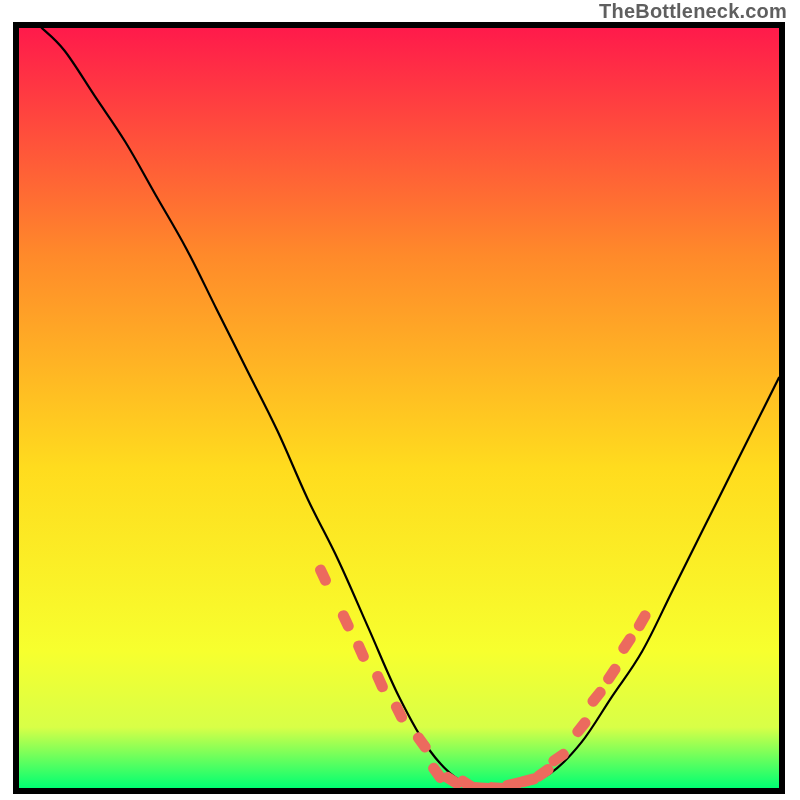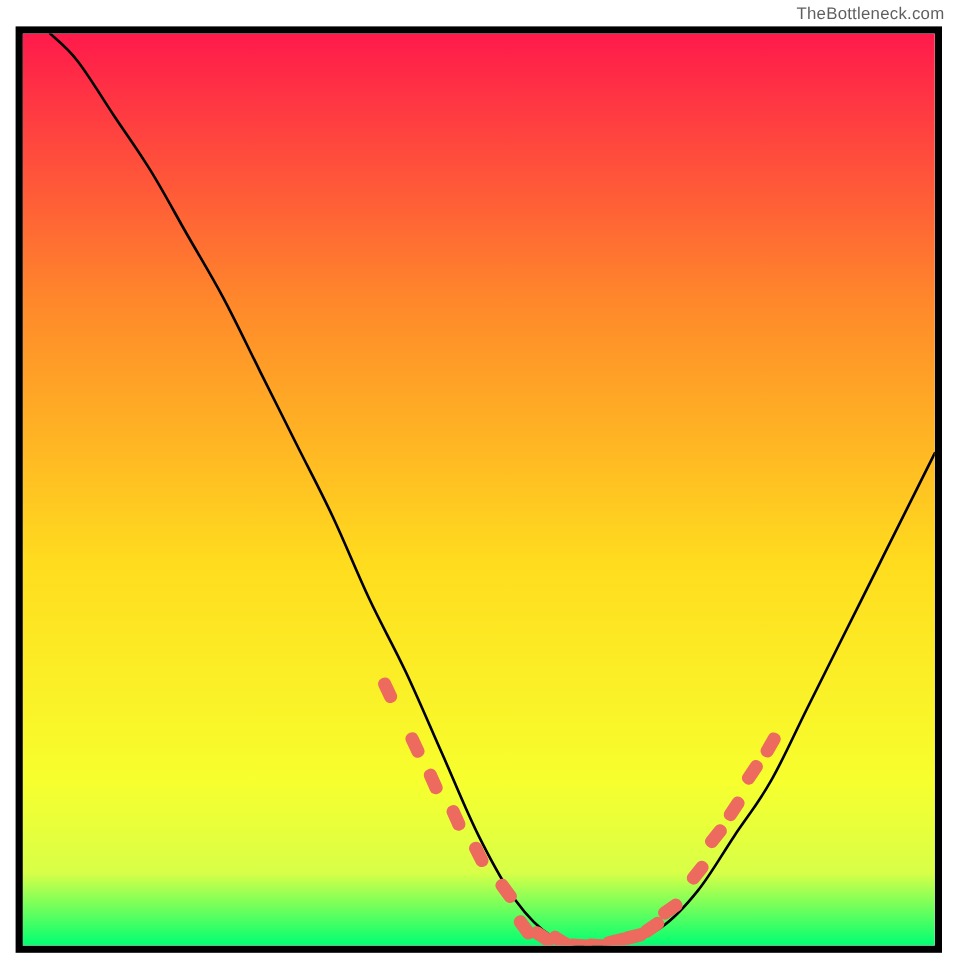--- a/index.html
+++ b/index.html
@@ -19,22 +19,22 @@
     height: 772px;
     box-sizing: border-box;
     border: 6px solid #000000;
   }
   .attribution {
     position: absolute;
     top: 0px;
     right: 13px;
     height: 22px;
     line-height: 22px;
-    font-size: 14px;
-    font-weight: normal;
+    font-size: 20px;
+    font-weight: bold;
     color: #5f5f5f;
     letter-spacing: 0.2px;
   }
   svg.plot-area {
     position: absolute;
     left: 19px;
     top: 28px;
     width: 760px;
     height: 760px;
     display: block;

